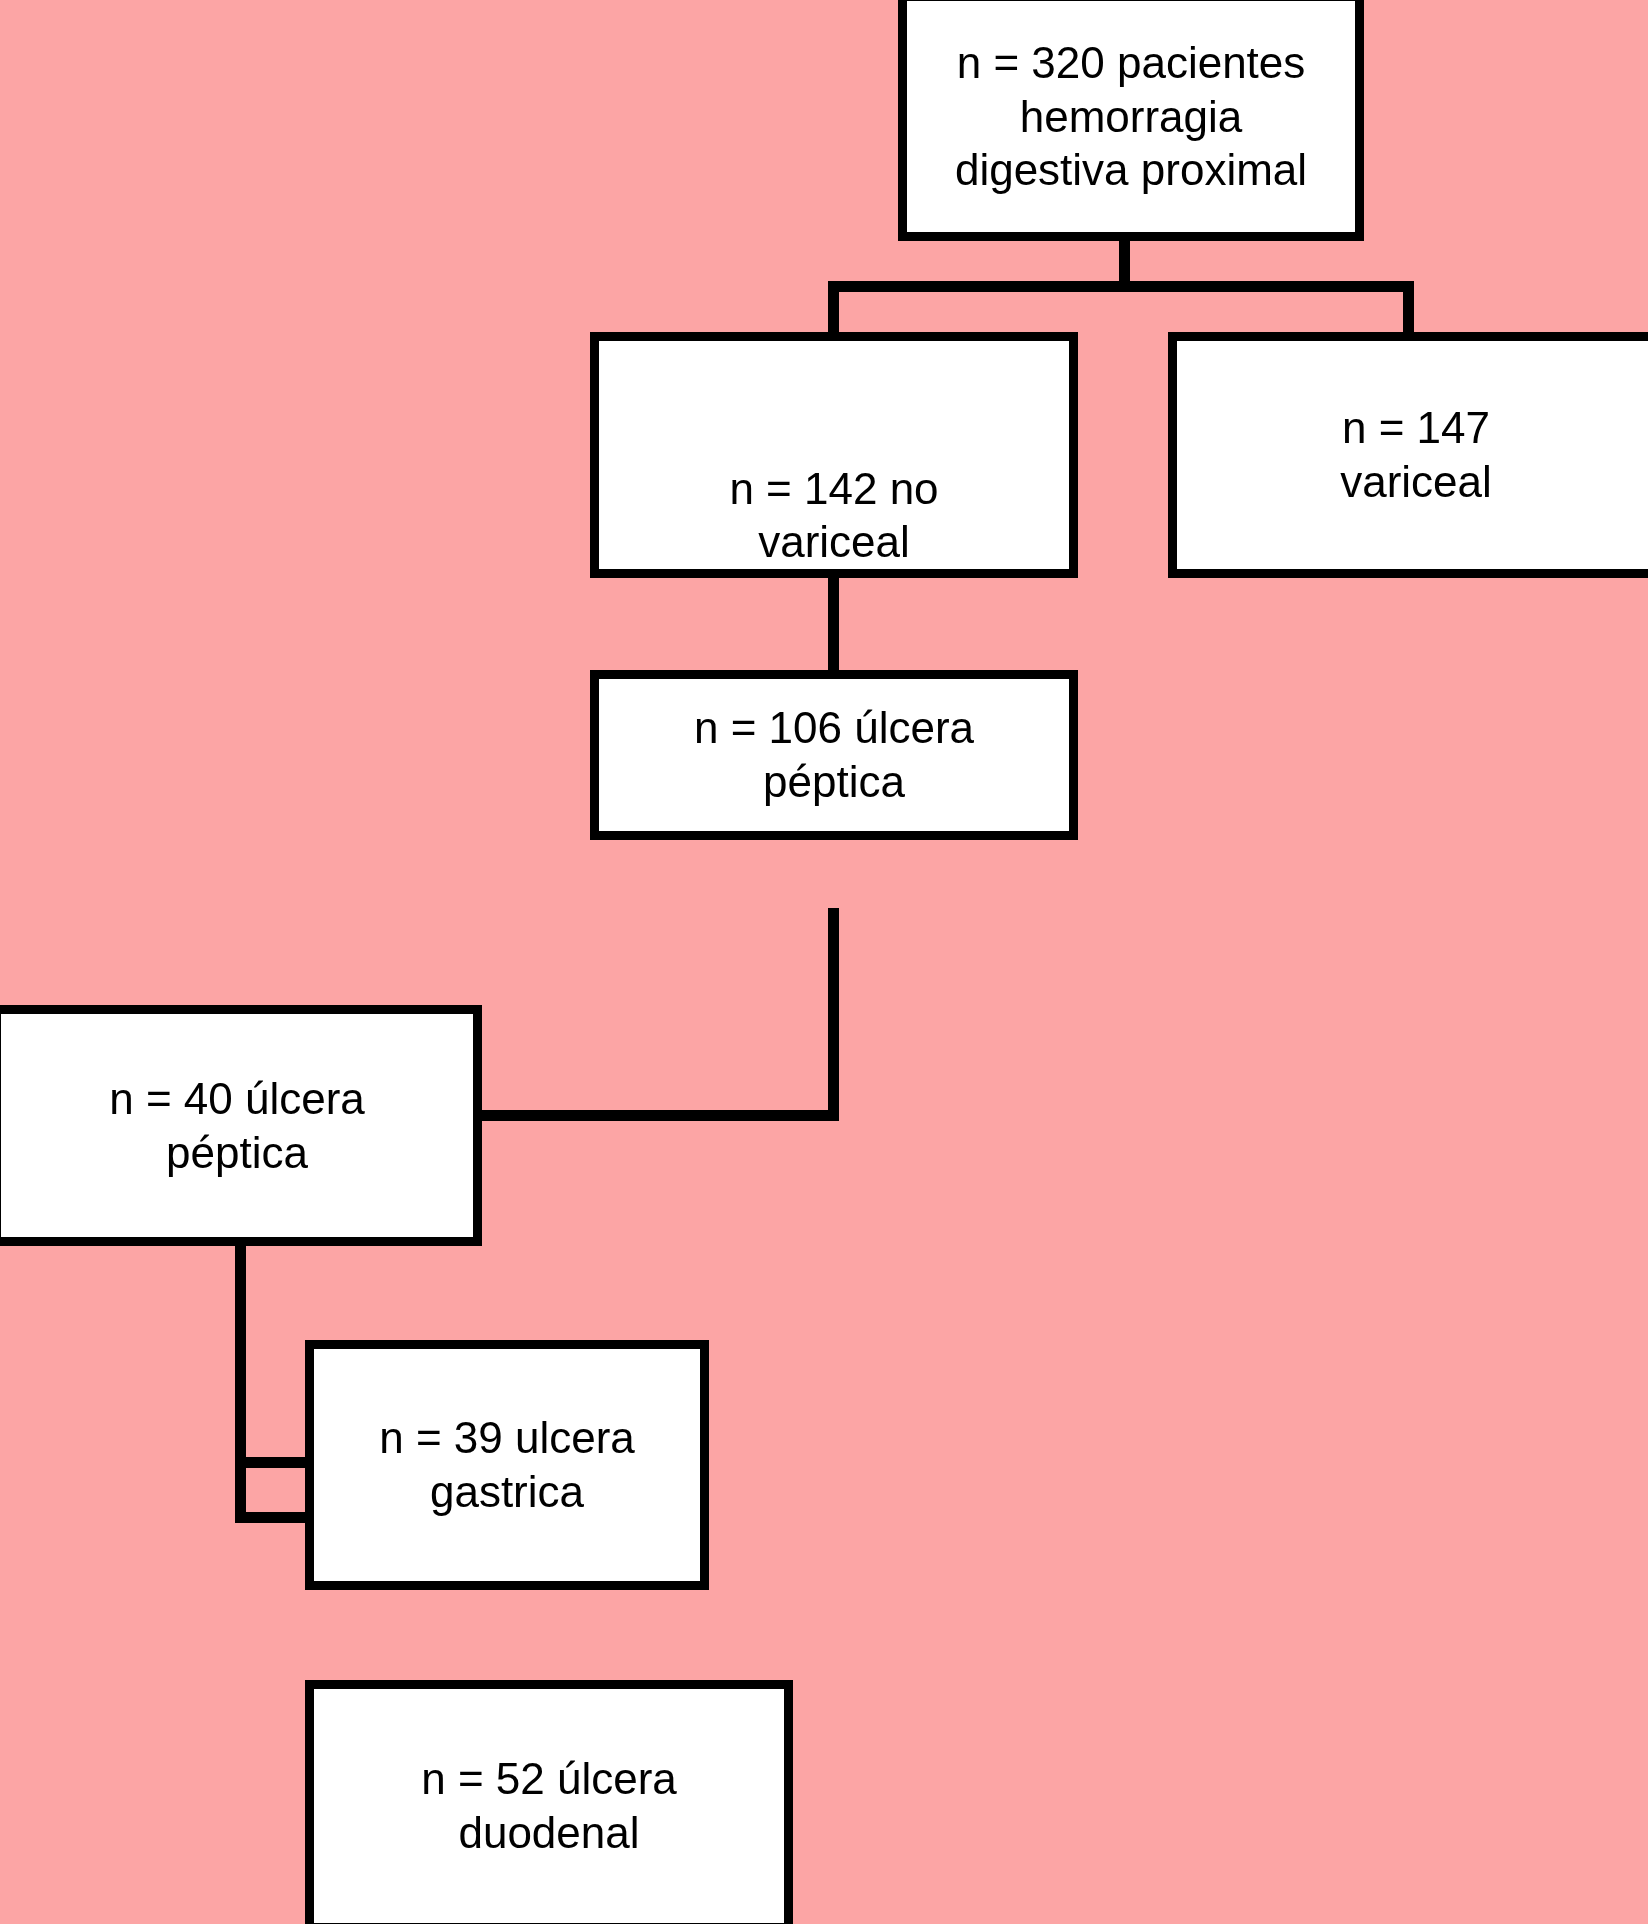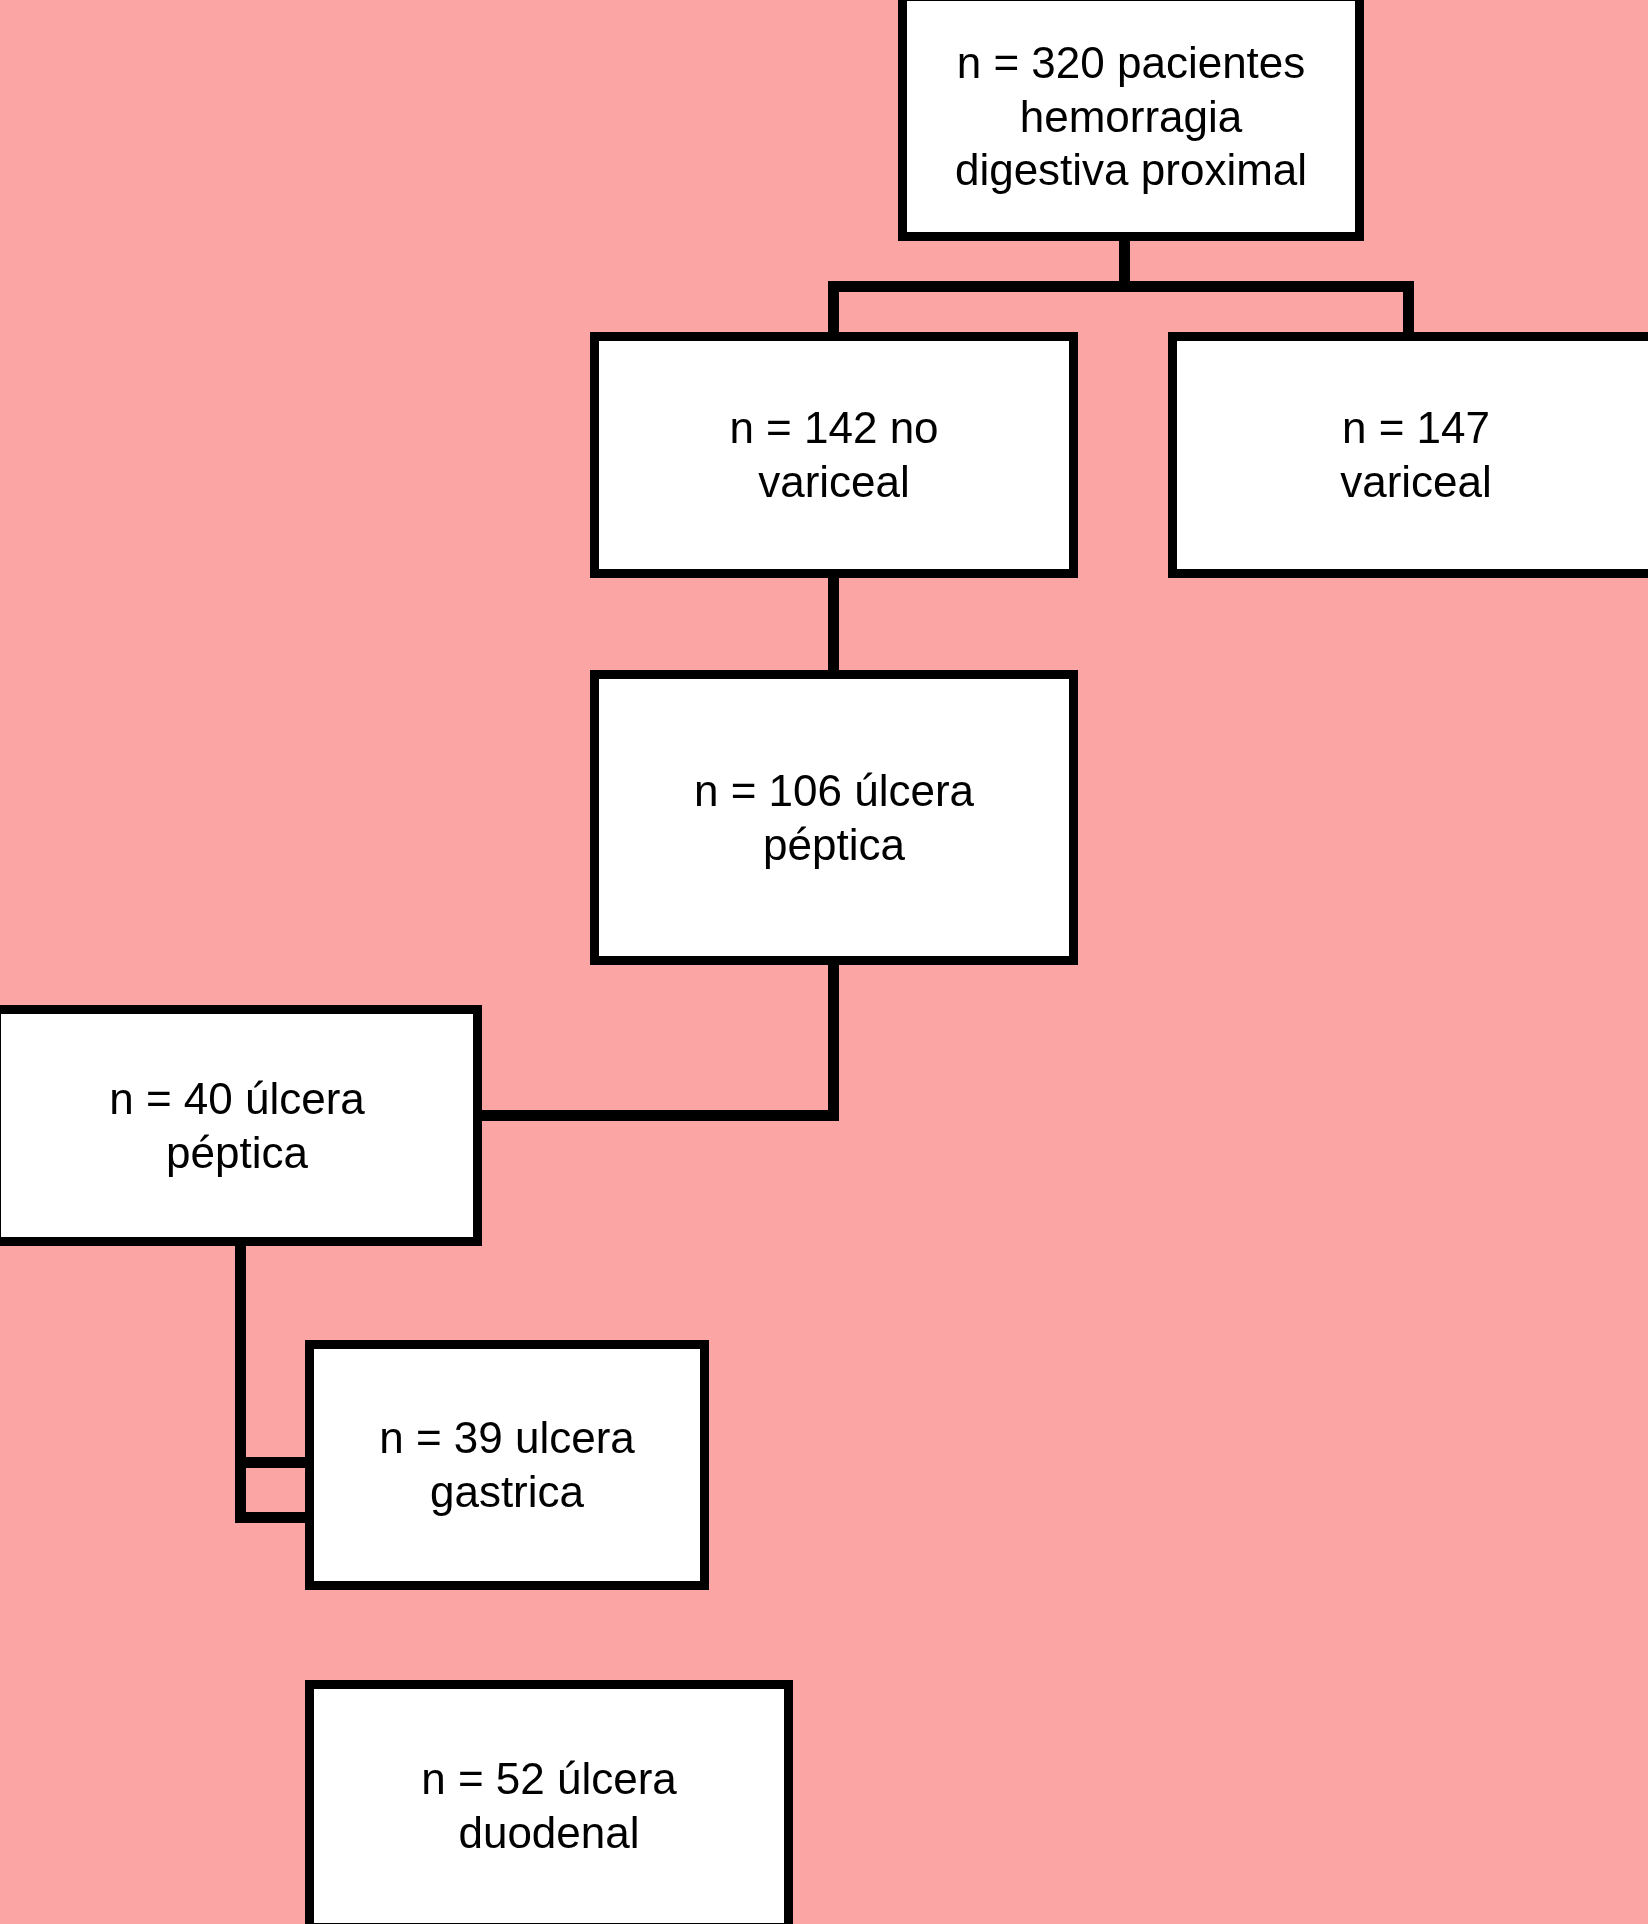--- a/index.html
+++ b/index.html
@@ -34,24 +34,24 @@
     white-space: pre-line;
   }
   .conn {
     position: absolute;
     background: #000000;
     z-index: 1;
   }
   
   #node-total      { left: 898px;  top: -8px;    width: 466px; height: 249px; }
   
-  #node-nonvariceal{ left: 590px;  top: 332px;   width: 488px; height: 246px; }
+  #node-nonvariceal{ left: 590px;  top: 332px;   width: 488px; height: 246px; align-items: flex-end; }
   #node-variceal   { left: 1168px; top: 332px;   width: 496px; height: 246px; }
   
-  #node-peptic106  { left: 590px;  top: 670px;   width: 488px; height: 295px; }
+  #node-peptic106  { left: 590px;  top: 670px;   width: 488px; height: 170px; }
   
   #node-peptic70   { left: -8px;   top: 1005px;  width: 490px; height: 241px; }
   
   #node-gastric39  { left: 305px;  top: 1340px;  width: 404px; height: 250px; }
   #node-duodenal31 { left: 305px;  top: 1680px;  width: 488px; height: 252px; }
 
   
   
   #c-top-stem      { left: 1119px; top: 238px;  width: 11px; height: 54px; }
   #c-split-bar     { left: 828px;  top: 281px;  width: 586px; height: 11px; }

